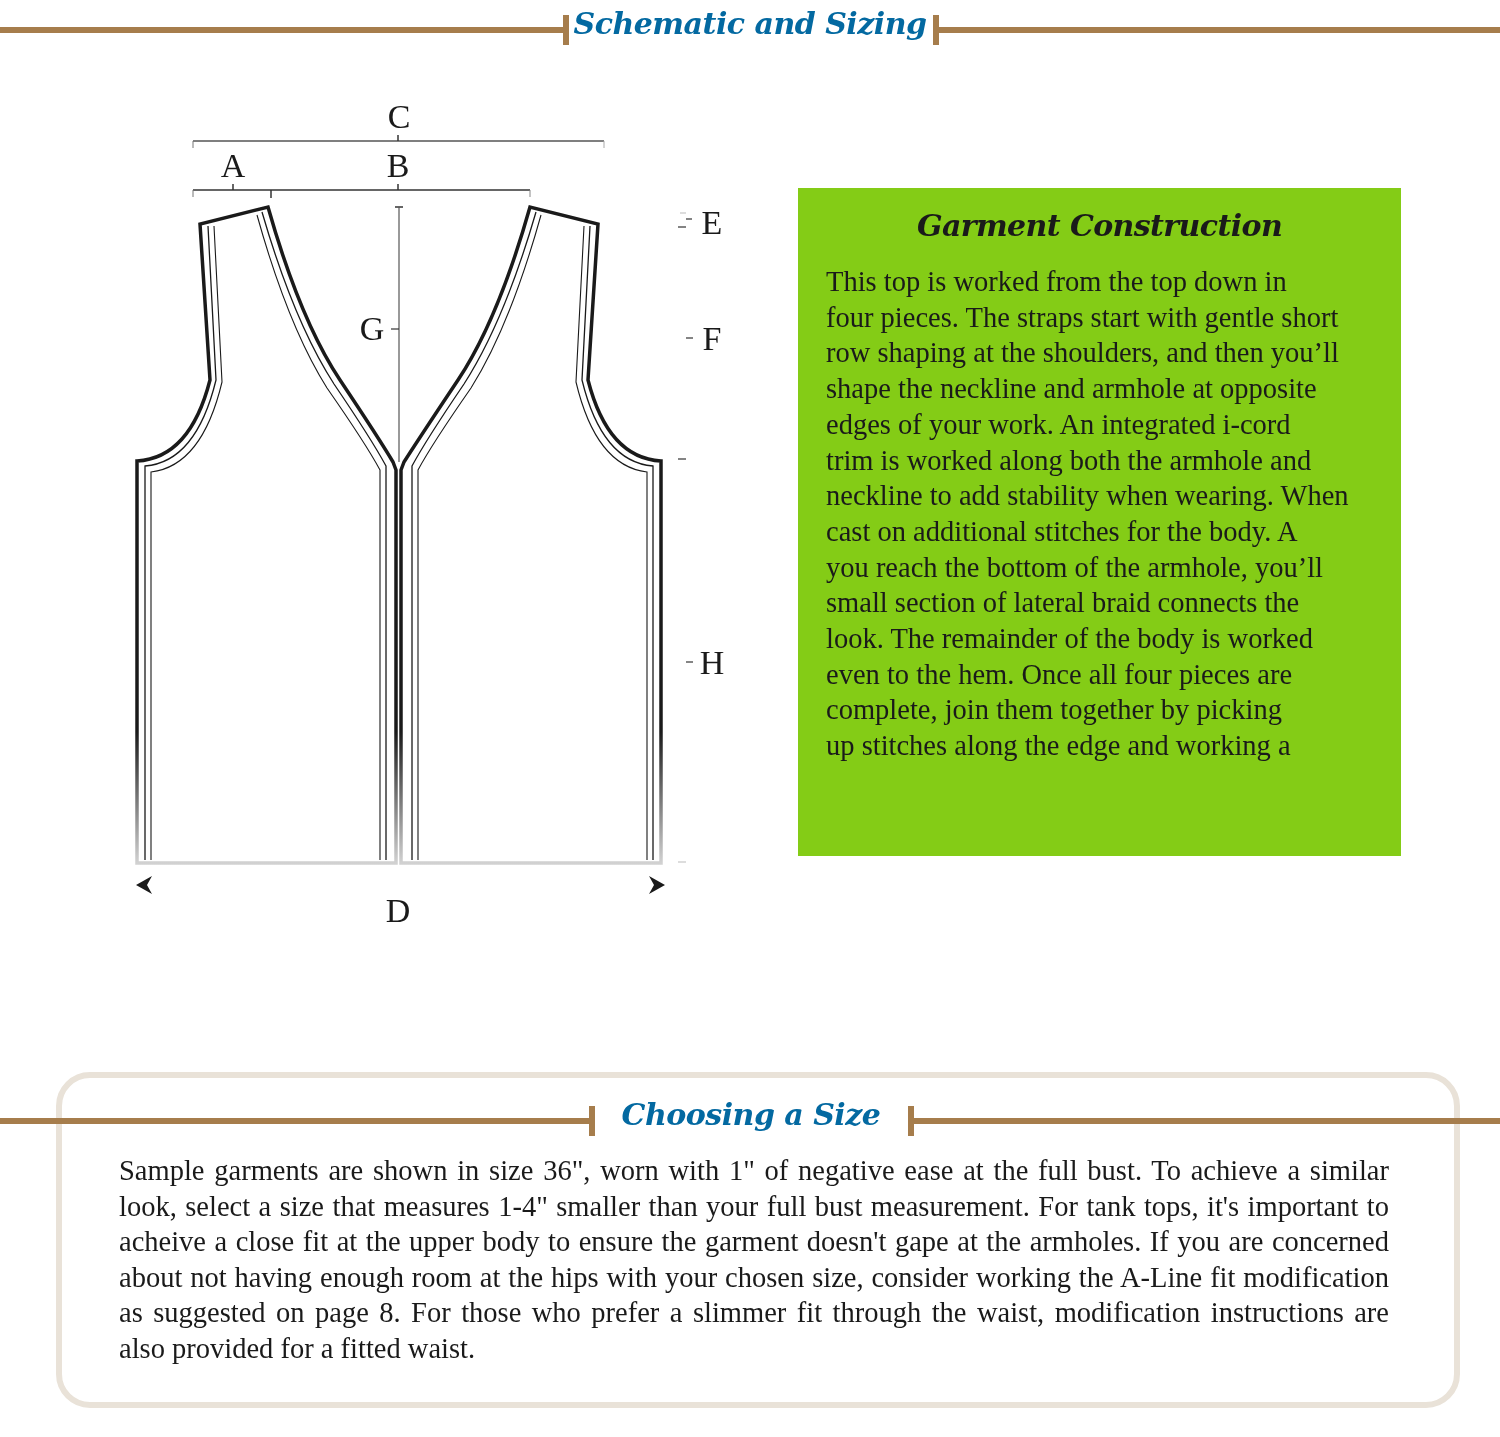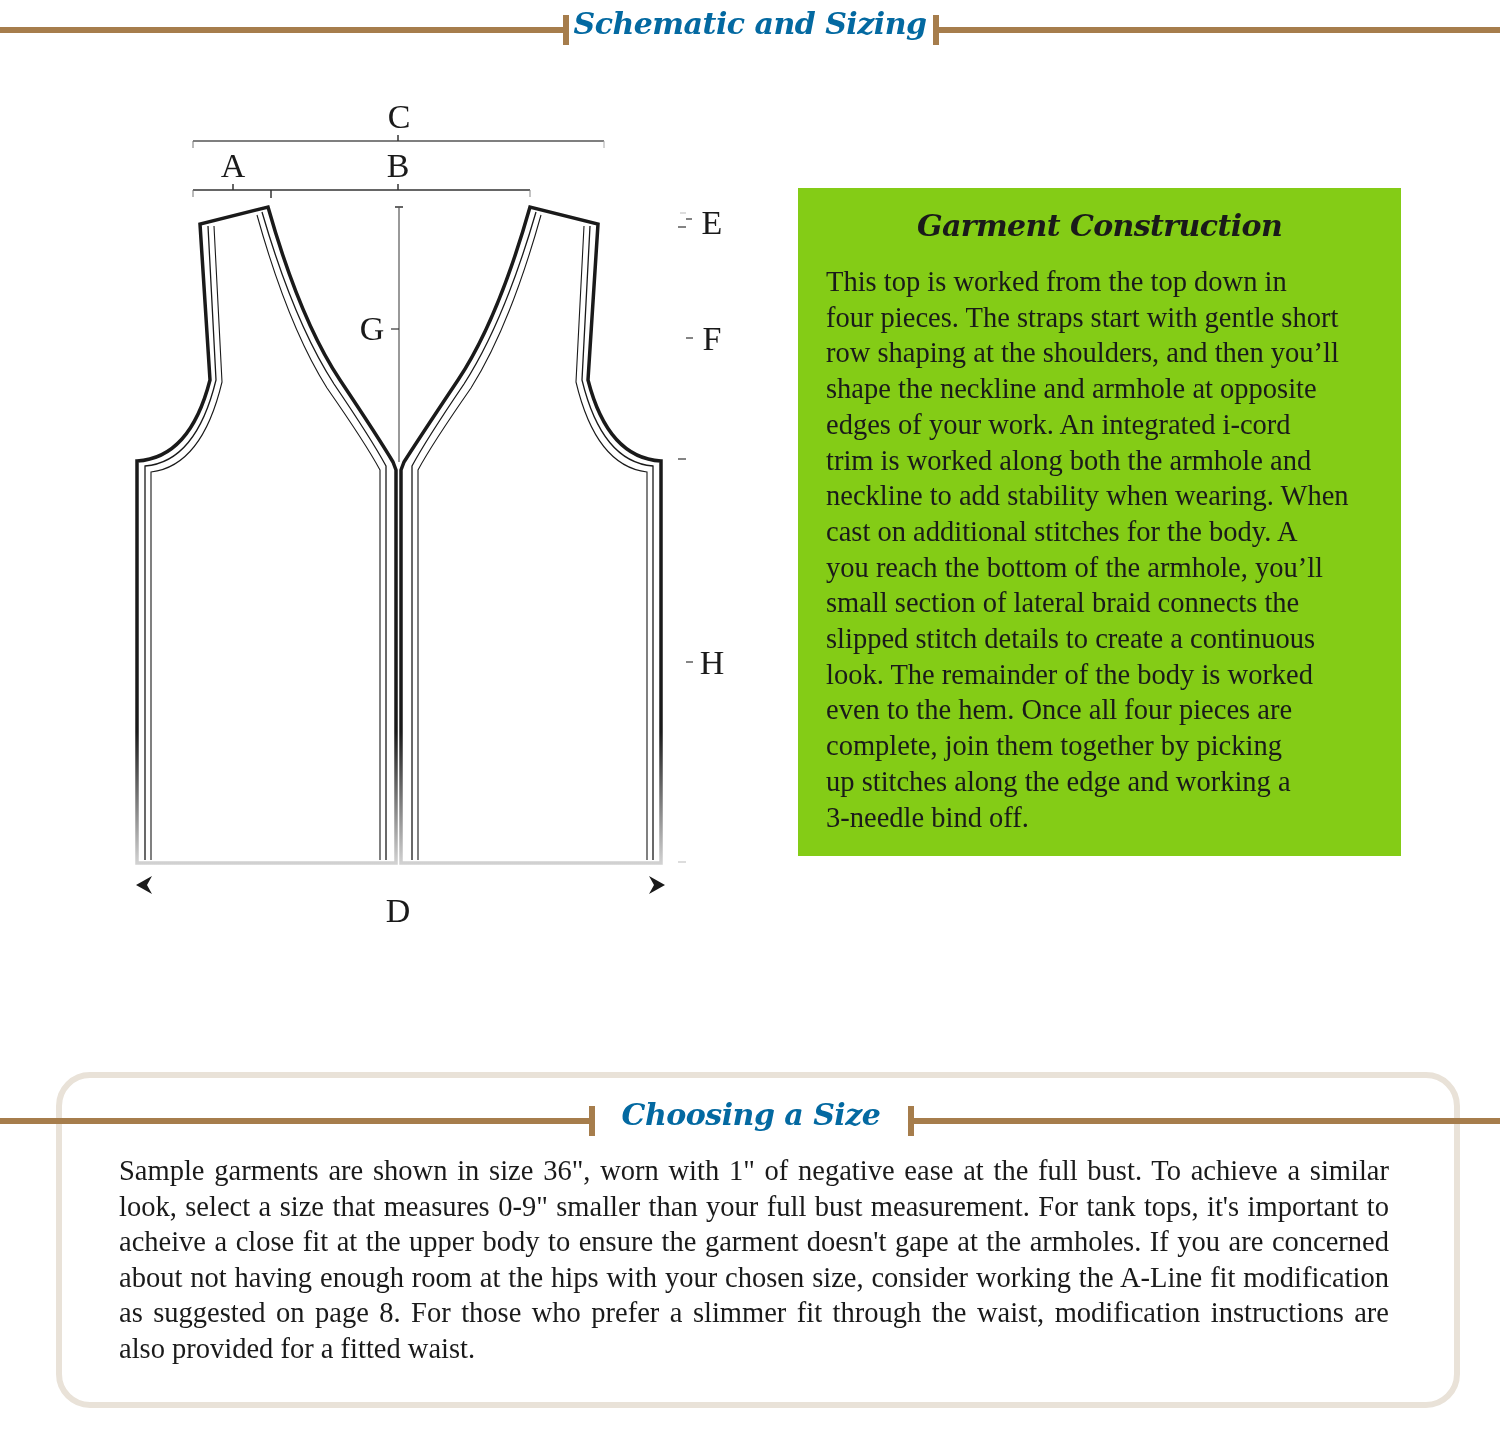--- a/index.html
+++ b/index.html
@@ -248,36 +248,34 @@
     <span>This top is worked from the top down in</span>
     <span>four pieces. The straps start with gentle short</span>
     <span>row shaping at the shoulders, and then you’ll</span>
     <span>shape the neckline and armhole at opposite</span>
     <span>edges of your work. An integrated i-cord</span>
     <span>trim is worked along both the armhole and</span>
     <span>neckline to add stability when wearing. When</span>
     <span>cast on additional stitches for the body. A</span>
     <span>you reach the bottom of the armhole, you’ll</span>
     <span>small section of lateral braid connects the</span>
-    <span>slipped stitch details to create a continuous</span>
     <span>look. The remainder of the body is worked</span>
     <span>even to the hem. Once all four pieces are</span>
     <span>complete, join them together by picking</span>
     <span>up stitches along the edge and working a</span>
-    <span>3-needle bind off.</span>
   </div>
 </div>
 
 <div class="size-frame"></div>
 <div class="rule" style="left:0; top:1118px; width:592px;"></div>
 <div class="rule-cap" style="left:589px; top:1106px;"></div>
 <div class="section-title" style="left:592px; width:318px; top:1097px;">Choosing a Size</div>
 <div class="rule-cap" style="left:908px; top:1106px;"></div>
 <div class="rule" style="left:911px; top:1118px; width:589px;"></div>
 
 <div class="size-body">
   <span>Sample garments are shown in size 36", worn with 1" of negative ease at the full bust. To achieve a similar</span>
-  <span>look, select a size that measures 0-9" smaller than your full bust measurement. For tank tops, it's important to</span>
+  <span>look, select a size that measures 1-4" smaller than your full bust measurement. For tank tops, it's important to</span>
   <span>acheive a close fit at the upper body to ensure the garment doesn't gape at the armholes. If you are concerned</span>
   <span>about not having enough room at the hips with your chosen size, consider working the A-Line fit modification</span>
   <span>as suggested on page 8. For those who prefer a slimmer fit through the waist, modification instructions are</span>
   <span class="last">also provided for a fitted waist.</span>
 </div>
 
 </body></html>

